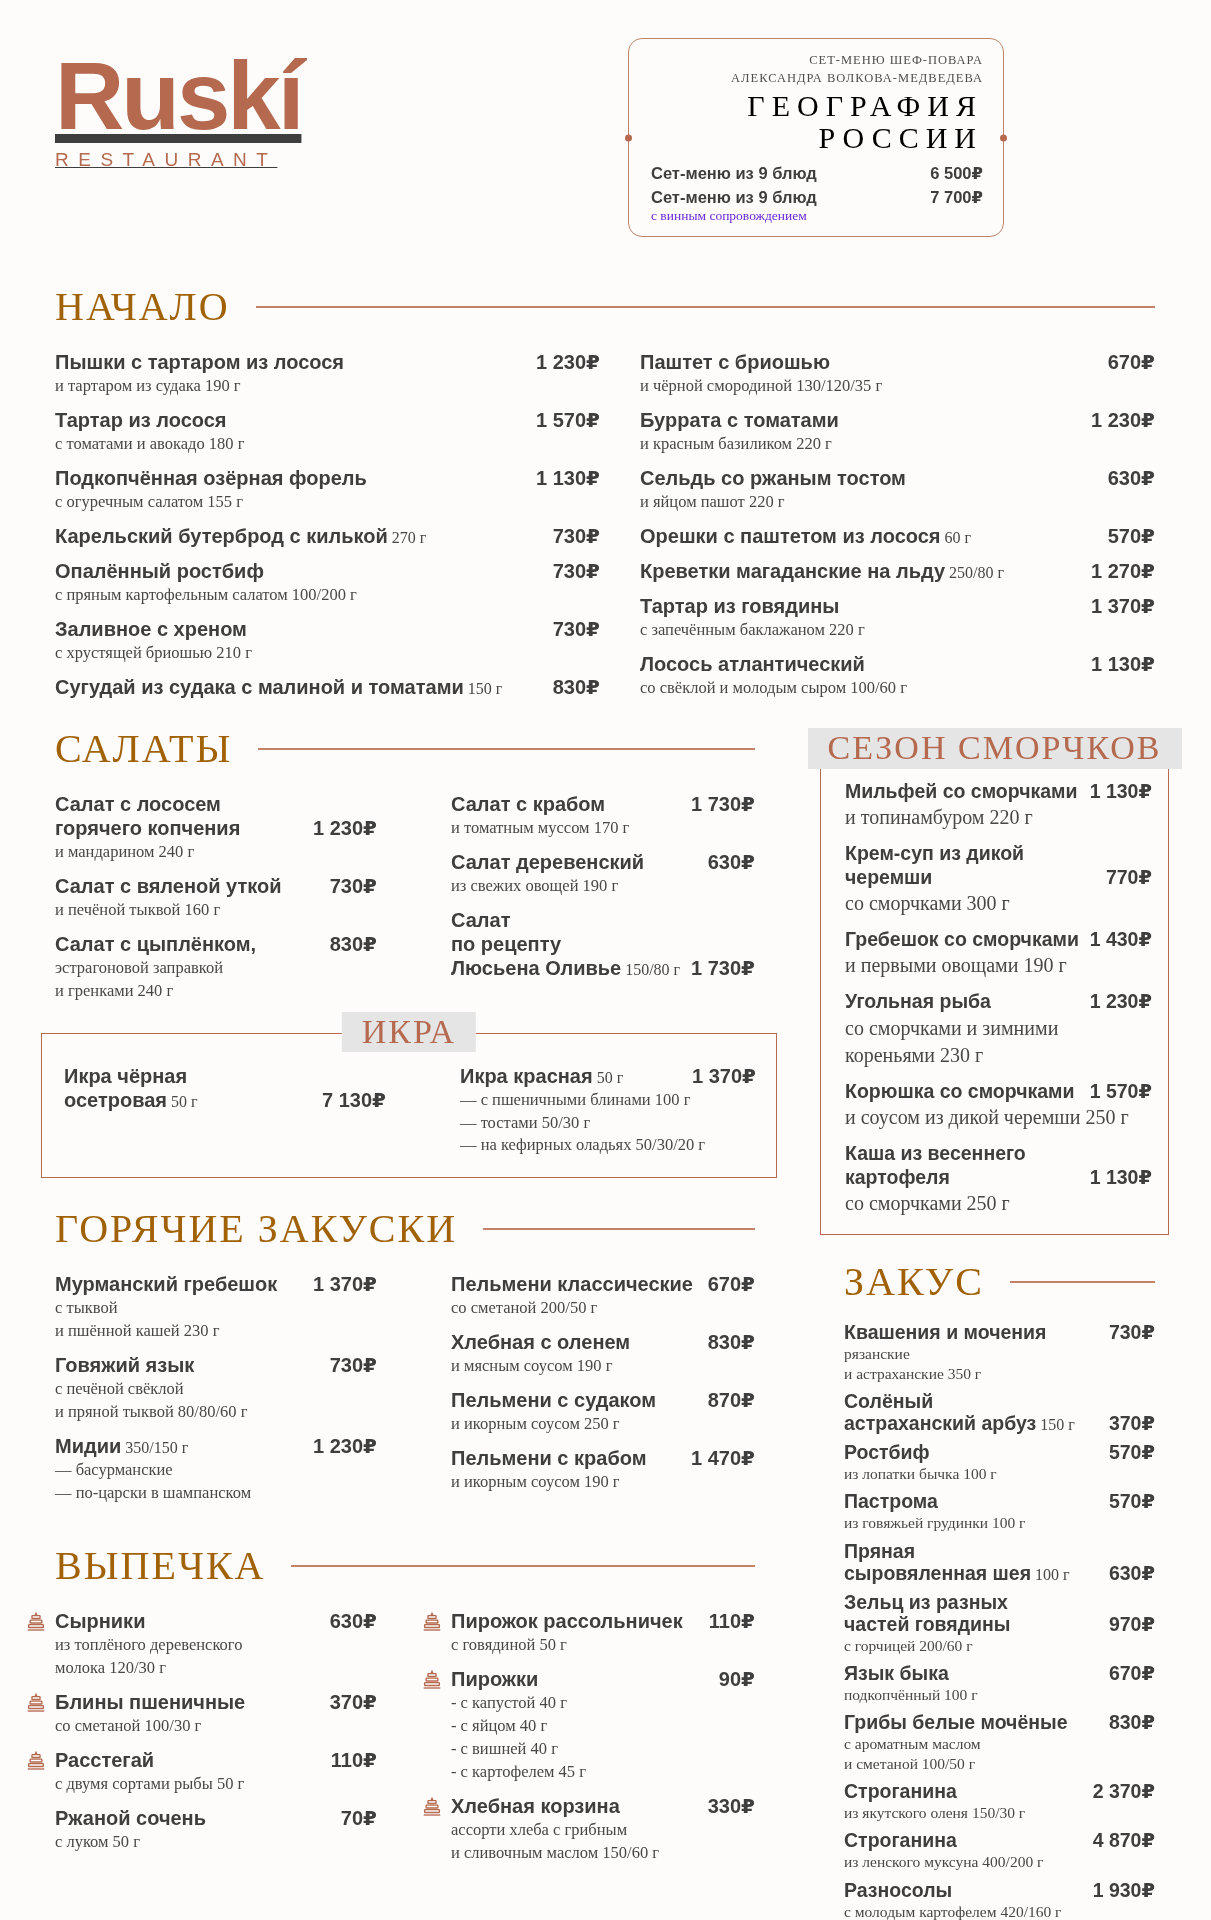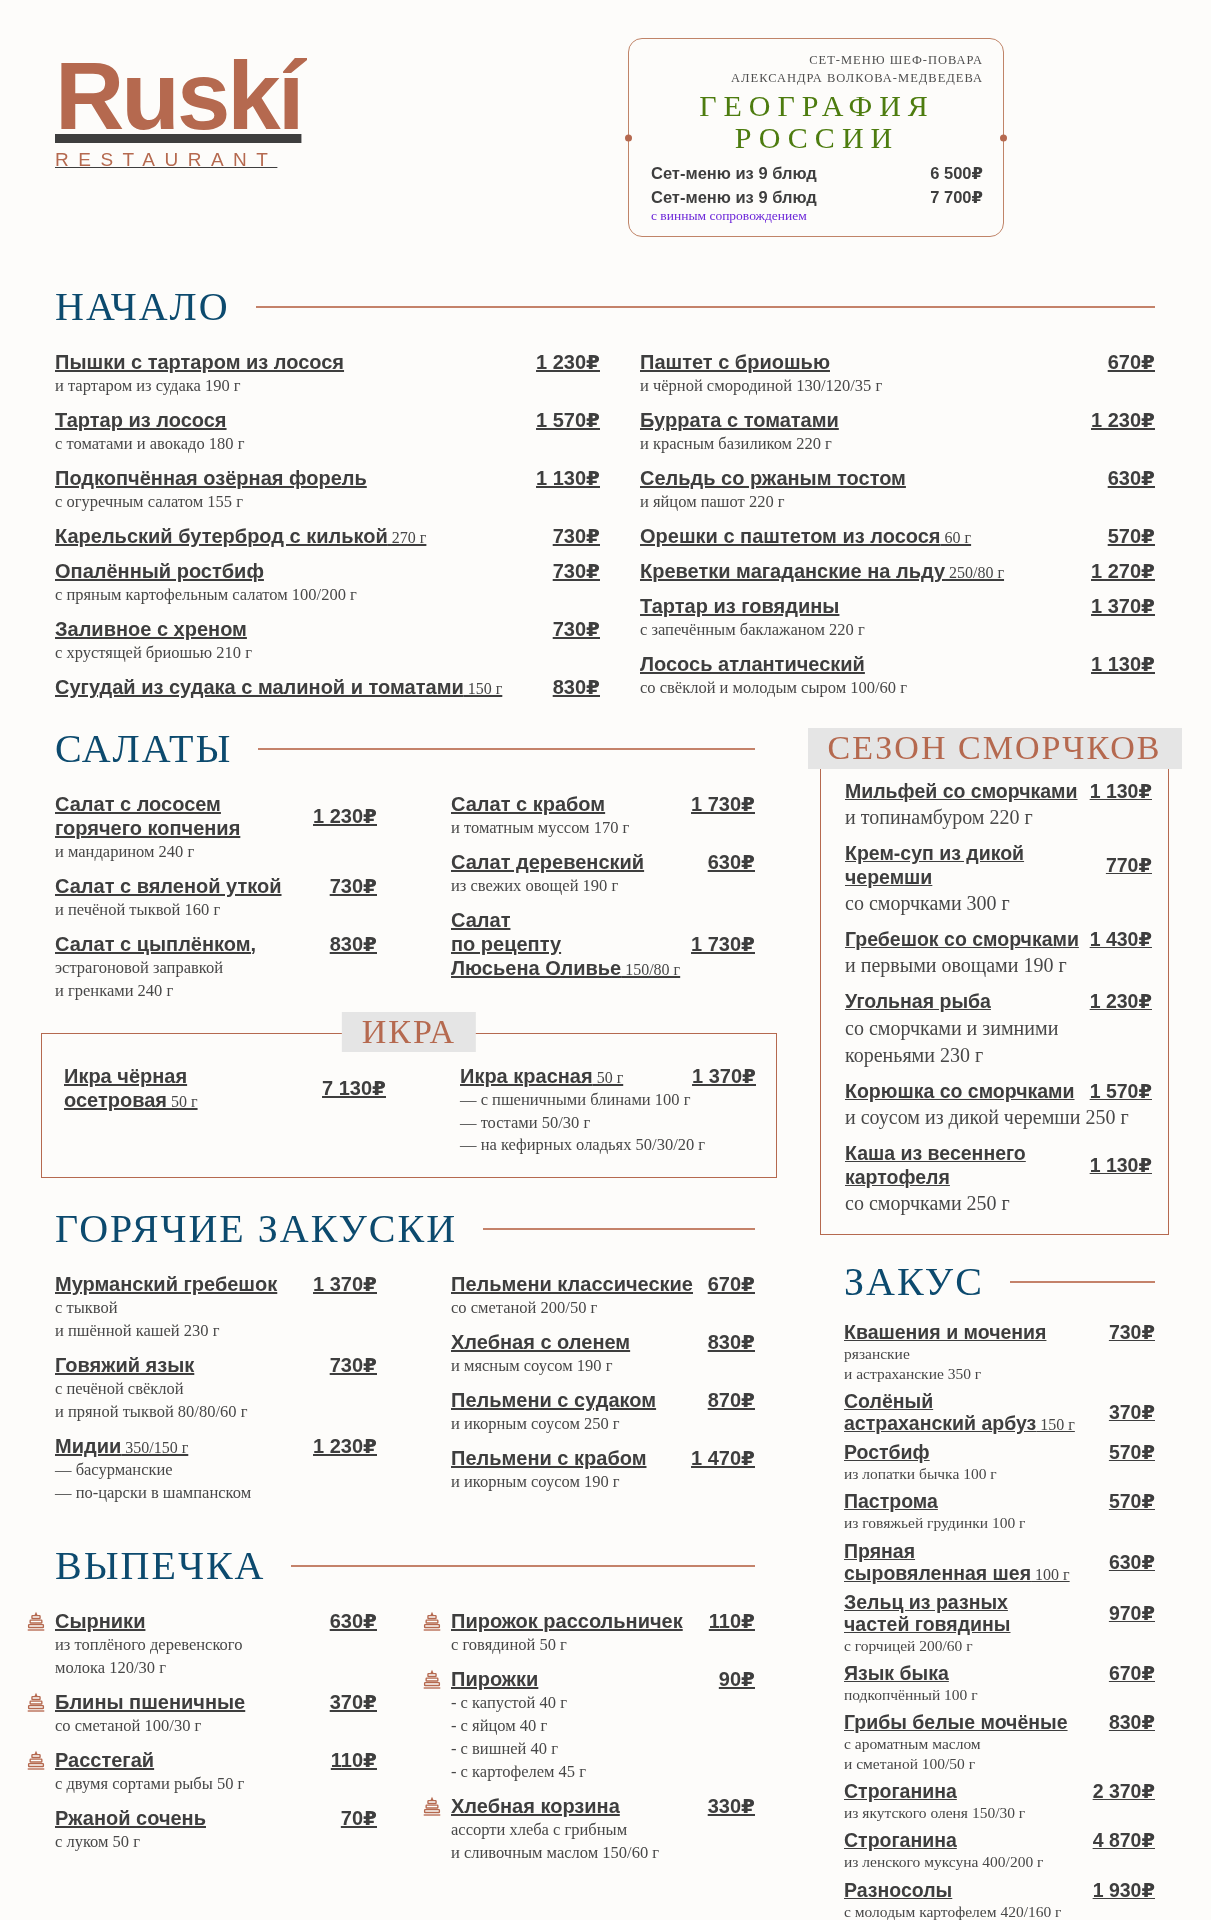--- a/index.html
+++ b/index.html
@@ -11,37 +11,37 @@
   .header{position:relative;height:196px;flex:none;}
   .logo-block{position:absolute;left:0;top:14px;text-decoration:underline;}
   .logo{font:700 96px/0.92 "Liberation Sans",sans-serif;letter-spacing:-3px;color:#b5694f;}
   .logo-sub{margin-top:10px;font:400 19px/1 "Liberation Sans",sans-serif;letter-spacing:9.5px;color:#b5694f;}
   .set-frame{position:absolute;left:573px;top:0;width:332px;border:1.3px solid #c08468;border-radius:14px;
     padding:13px 20px 13px 22px;background:#fdfcfa;}
   .frame-dot{position:absolute;top:50%;width:7px;height:7px;border-radius:50%;background:#b5694f;transform:translateY(-50%);}
   .frame-dot.left{left:-4px;} .frame-dot.right{right:-4px;}
   .set-kicker{font:400 12.5px/1.4 "Liberation Serif","DejaVu Serif",serif;letter-spacing:1px;color:#4e4e4e;text-align:right;}
   .set-title{margin-top:3px;font:400 30px/1.08 "Liberation Serif","DejaVu Serif",serif;letter-spacing:7px;
-    color:#4d7c0f;text-align:center;}
+    color:#000000;text-align:right;}
   .set-rows{margin-top:9px;}
   .set-row{display:flex;justify-content:space-between;align-items:baseline;margin-top:5px;}
   .set-row-label{font:700 16.5px/1.15 "Liberation Sans",sans-serif;color:#3e3e3e;}
   .set-row-note{font:400 13.5px/1.15 "Liberation Serif","DejaVu Serif",serif;color:#6d28d9;margin-top:1px;}
   .set-row-price{font:700 16.5px/1.15 "Liberation Sans","DejaVu Sans",sans-serif;color:#3e3e3e;}
   
   .section-head{display:flex;align-items:center;gap:26px;}
   .sec-title{margin:0;font:400 40px/1.05 "Liberation Serif","DejaVu Serif",serif;font-weight:400;
-    letter-spacing:2px;color:#0c4a6e;white-space:nowrap;}
+    letter-spacing:2px;color:#a16207;white-space:nowrap;}
   .rule{flex:1;border-top:2px solid #c4826a;}
   .mt-nachalo{margin-top:52px;}
   .items{margin-top:22px;}
   .cols{display:grid;grid-template-columns:322px 1fr;column-gap:74px;}
   .cols.nachalo{grid-template-columns:545px 1fr;column-gap:40px;}
   .item{margin-bottom:11px;position:relative;}
-  .item-head{display:flex;align-items:center;gap:10px;text-decoration:underline;}
+  .item-head{display:flex;align-items:flex-end;gap:10px;}
   .item-name{flex:1;font:700 20px/1.2 "Liberation Sans",sans-serif;color:#3e3e3e;white-space:pre-line;}
   .item-weight{font:400 16px/1 "Liberation Serif","DejaVu Serif",serif;color:#474747;font-weight:400;}
   .item-price{font:700 20px/1.2 "Liberation Sans","DejaVu Sans",sans-serif;color:#3e3e3e;white-space:nowrap;}
   .item-desc{font:400 16.5px/1.27 "Liberation Serif","DejaVu Serif",serif;color:#474747;margin-top:2px;}
   .oven-icon{position:absolute;left:-28px;top:2px;color:#b5694f;}
   .has-icon{}
   
   .main-grid{display:grid;grid-template-columns:700px 1fr;column-gap:65px;margin-top:18px;flex:none;}
   .boxed{position:relative;border:1.5px solid #b5694f;background:#fdfcfa;}
   .box-title{position:absolute;top:-22px;left:50%;transform:translateX(-50%);margin:0;background:#e5e5e5;

